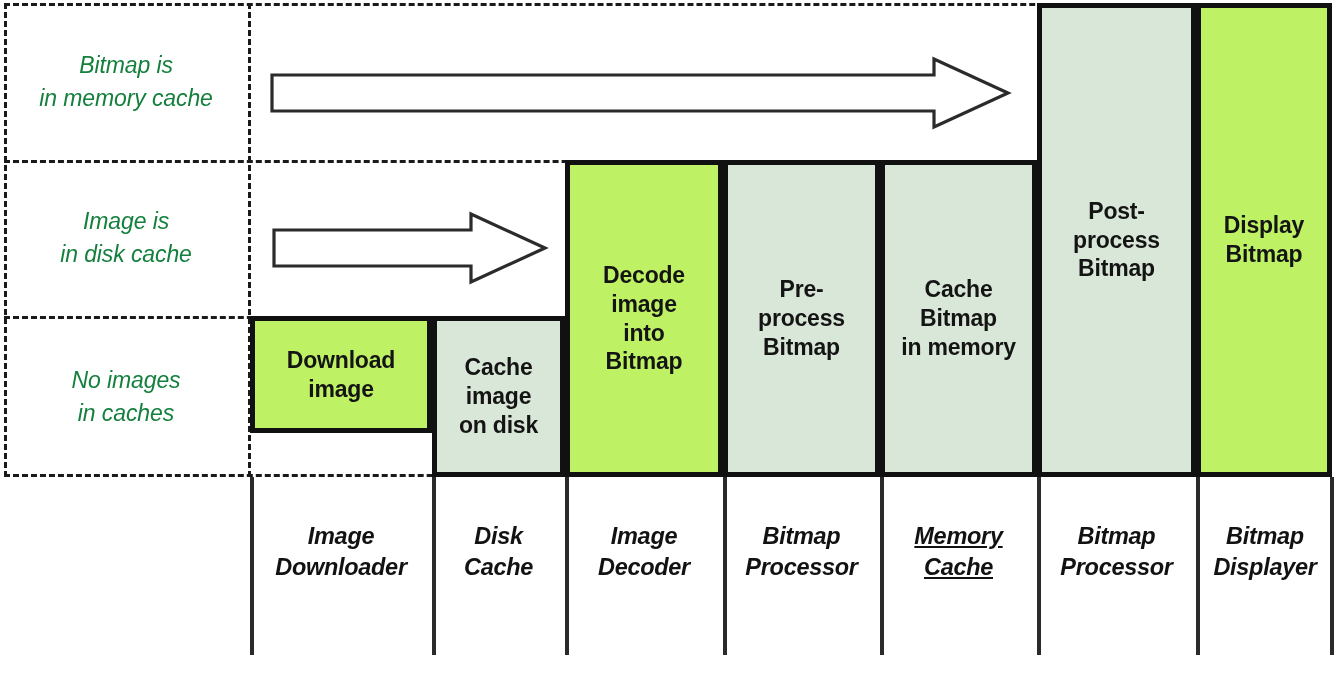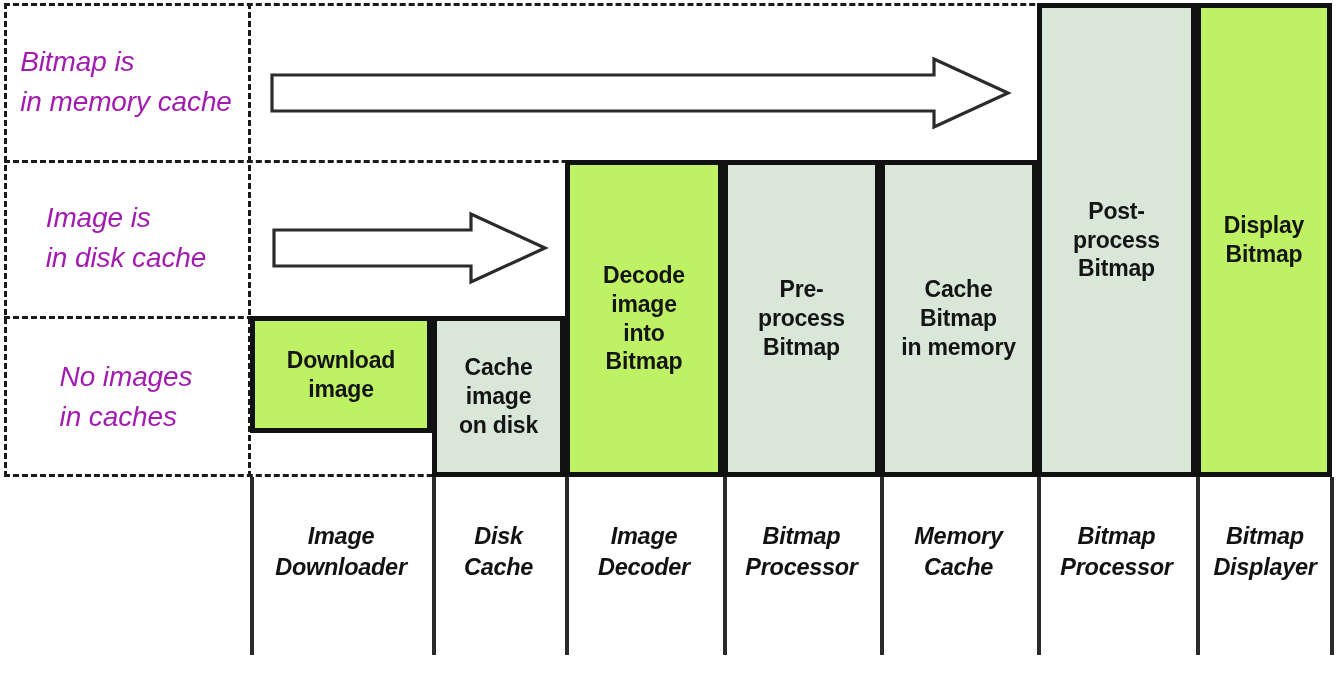--- a/index.html
+++ b/index.html
@@ -46,24 +46,25 @@
   }
 
   
   .lane-caption {
     position: absolute;
     left: 8px;
     width: 236px;
     display: flex;
     align-items: center;
     justify-content: center;
+    text-align: center;
     font-style: italic;
-    font-size: 28px;
+    font-size: 23px;
     line-height: 1.42;
-    color: #a21caf;
+    color: #15803d;
     letter-spacing: -0.1px;
   }
 
   
   .proc-box {
     position: absolute;
     box-sizing: border-box;
     border: 5px solid #111111;
     display: flex;
     align-items: center;
@@ -201,21 +202,21 @@
 Cache</span>
   </div>
   <div class="actor-label" style="left:565px; width:158px;">
     <span style="white-space:pre-line;">Image
 Decoder</span>
   </div>
   <div class="actor-label" style="left:723px; width:157px;">
     <span style="white-space:pre-line;">Bitmap
 Processor</span>
   </div>
-  <div class="actor-label" style="left:880px; width:157px;">
+  <div class="actor-label" style="left:880px; width:157px;text-decoration:underline;">
     <span style="white-space:pre-line;">Memory
 Cache</span>
   </div>
   <div class="actor-label" style="left:1037px; width:159px;">
     <span style="white-space:pre-line;">Bitmap
 Processor</span>
   </div>
   <div class="actor-label" style="left:1196px; width:138px;">
     <span style="white-space:pre-line;">Bitmap
 Displayer</span>

